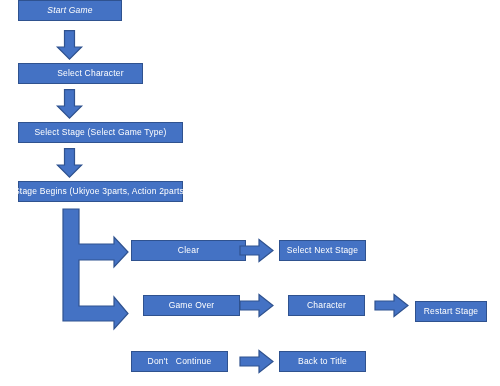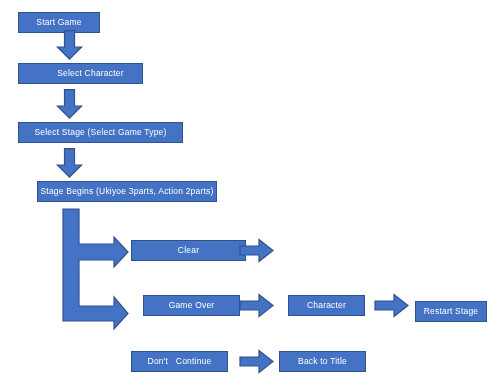--- a/index.html
+++ b/index.html
@@ -46,21 +46,21 @@
     stroke: #2F528F;
     stroke-width: 1.2;
     stroke-linejoin: miter;
   }
 </style>
 </head>
 <body>
 
 <div id="canvas">
 
-  <div class="node" style="left:18px; top:12px; width:82px; height:21px;">Start Game</div>
+  <div class="node" style="left:18px; top:0; width:104px; height:21px;font-style:italic;">Start Game</div>
 
   <div class="arrow" style="left:56px; top:30px; width:27px; height:30px;">
     <svg viewBox="0 0 27 30" preserveAspectRatio="none">
       <path d="M 8.5 0.6 L 18.5 0.6 L 18.5 17 L 25.6 17 L 13.5 29.2 L 1.4 17 L 8.5 17 Z"></path>
     </svg>
   </div>
 
   <div class="node" style="left:18px; top:63px; width:125px; height:21px;padding-left:20px;">Select Character</div>
 
   <div class="arrow" style="left:56px; top:89px; width:27px; height:30px;">
@@ -70,21 +70,21 @@
   </div>
 
   <div class="node" style="left:18px; top:122px; width:165px; height:21px;">Select Stage (Select Game Type)</div>
 
   <div class="arrow" style="left:56px; top:148px; width:27px; height:30px;">
     <svg viewBox="0 0 27 30" preserveAspectRatio="none">
       <path d="M 8.5 0.6 L 18.5 0.6 L 18.5 17 L 25.6 17 L 13.5 29.2 L 1.4 17 L 8.5 17 Z"></path>
     </svg>
   </div>
 
-  <div class="node" style="left:18px; top:181px; width:180px; height:21px;margin-left:19px;">Stage Begins (Ukiyoe 3parts, Action 2parts)</div>
+  <div class="node" style="left:18px; top:181px; width:165px; height:21px;">Stage Begins (Ukiyoe 3parts, Action 2parts)</div>
 
   <div class="arrow" style="left:58px; top:208px; width:72px; height:122px;">
     <svg viewBox="0 0 72 122" preserveAspectRatio="none">
 
       <path d="M 5 1
                L 21 1
                L 21 36
                L 56 36
                L 56 29
                L 70 44
@@ -103,20 +103,21 @@
   </div>
 
   <div class="node" style="left:131px; top:240px; width:115px; height:21px;">Clear</div>
 
   <div class="arrow" style="left:239px; top:238px; width:35px; height:25px;">
     <svg viewBox="0 0 35 25" preserveAspectRatio="none">
       <path d="M 1 8 L 20 8 L 20 1.5 L 34 12.5 L 20 23.5 L 20 17 L 1 17 Z"></path>
     </svg>
   </div>
 
+  <div class="node" style="left:279px; top:240px; width:87px; height:21px;">Select Next Stage</div>
 
   <div class="node" style="left:131px; top:295px; width:97px; height:21px;margin-left:12px;">Game Over</div>
 
   <div class="arrow" style="left:239px; top:293px; width:35px; height:25px;">
     <svg viewBox="0 0 35 25" preserveAspectRatio="none">
       <path d="M 1 8 L 20 8 L 20 1.5 L 34 12.5 L 20 23.5 L 20 17 L 1 17 Z"></path>
     </svg>
   </div>
 
   <div class="node" style="left:288px; top:295px; width:77px; height:21px;">Character</div>

